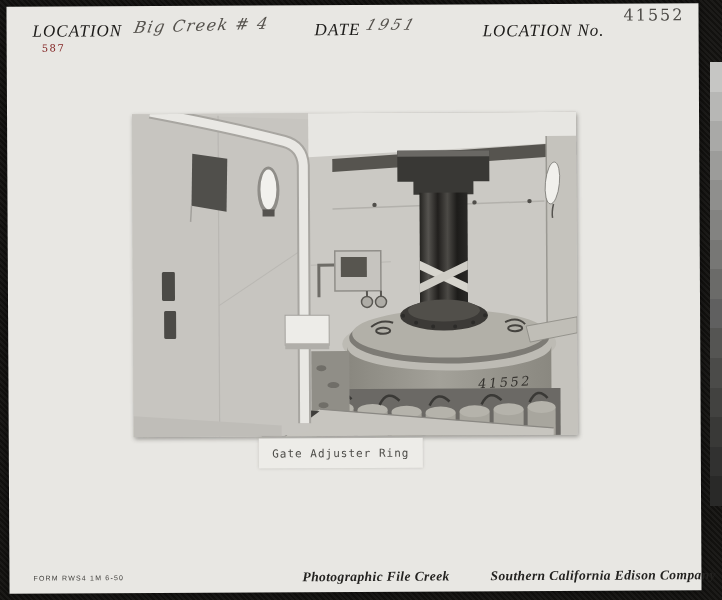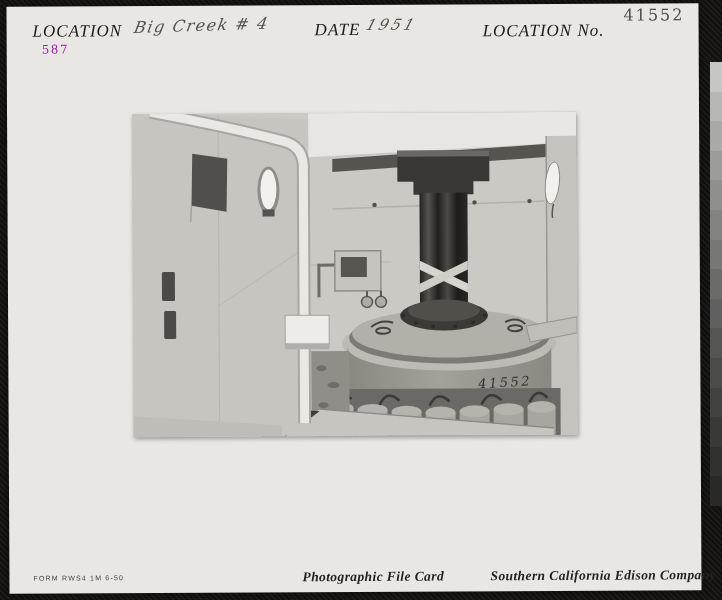--- a/index.html
+++ b/index.html
@@ -34,22 +34,22 @@
   }
   .hw-date{
     position:absolute;left:360px;top:11px;font-size:15px;letter-spacing:3px;
     transform:skewX(-18deg);
   }
   .stamp-negative{
     position:absolute;left:617px;top:2px;font-size:16px;letter-spacing:2px;
     color:#4e4c48;font-family:"DejaVu Serif", serif;
   }
   .stamp-file{
-    position:absolute;left:35px;top:36px;font-size:12px;letter-spacing:1.5px;
-    color:#a21caf;font-family:"DejaVu Serif", serif;
+    position:absolute;left:35px;top:36px;font-size:10px;letter-spacing:1.5px;
+    color:#7f1d1d;font-family:"DejaVu Serif", serif;
   }
   
   .photo{
     position:absolute;left:125px;top:108px;width:444px;height:323px;
     box-shadow:1px 2px 4px rgba(60,58,54,.45);
     background:#c9c7c2;
   }
   .photo svg{display:block;}
   
   .caption-label{
@@ -236,24 +236,27 @@
           <g>
             <path d="M18,-2 Q100,14 152,28 Q170,33 171,52 L171,310" stroke="#a8a6a1" stroke-width="13" fill="none"></path>
             <path d="M18,-2 Q100,14 152,28 Q170,33 171,52 L171,310" stroke="#e9e8e4" stroke-width="9" fill="none"></path>
             <rect x="152" y="202" width="44" height="30" fill="#edece8" stroke="#a5a39e" stroke-width="1"></rect>
             <rect x="152" y="230" width="44" height="6" fill="#b0aea9"></rect>
           </g>
         </g>
       </svg>
     </div>
 
+    <div class="caption-label">
+      <span>Gate Adjuster Ring</span>
+    </div>
 
     <div>
       <span class="form-number">FORM RWS4 1M 6-50</span>
-      <span class="footer-italic card-title">Photographic File Card</span>
+      <span class="footer-italic card-title">Photographic File Creek</span>
       <span class="footer-italic company-name">Southern California Edison Company</span>
     </div>
 
   </div>
 
   <div class="calib-strip">
       <div class="strip-step" style="background: rgb(198, 198, 196);"></div>
       <div class="strip-step" style="background: rgb(183, 183, 181);"></div>
       <div class="strip-step" style="background: rgb(169, 169, 167);"></div>
       <div class="strip-step" style="background: rgb(156, 156, 154);"></div>

